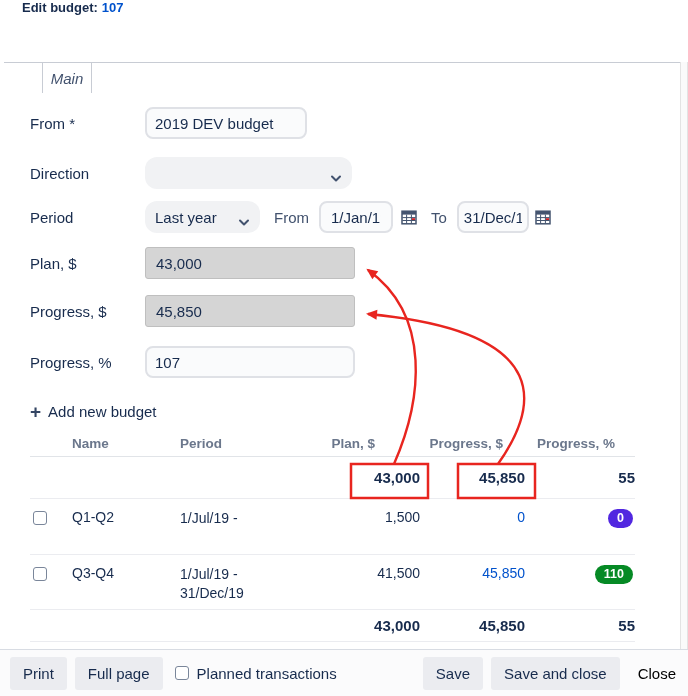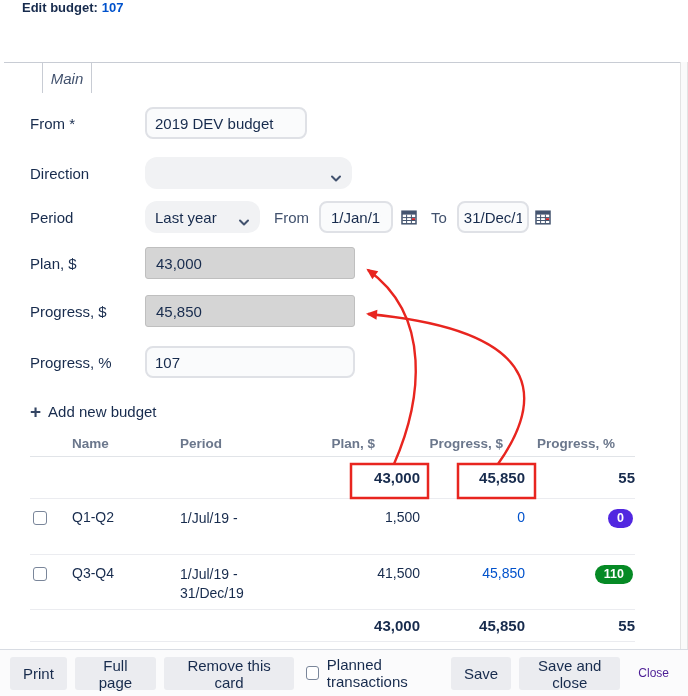--- a/index.html
+++ b/index.html
@@ -82,21 +82,21 @@
     display:flex; align-items:center; padding:0 8px 0 10px;
   }
   .fbtn {
     height:33px; background:#ebecf0; border:none; border-radius:3px;
     font-family:"Liberation Sans", sans-serif; font-size:15px; color:#172b4d;
     padding:0 13px; margin-right:8px; cursor:pointer;
   }
   .fcheck { display:flex; align-items:center; margin-left:4px; font-size:15px; color:#172b4d; }
   .fcheck .cbx { margin:0 8px 0 0; }
   .fright { margin-left:auto; display:flex; align-items:center; }
-  .close-link { color:#4c1d95; font-size:12px; margin:0 11px 0 10px; cursor:pointer; text-decoration:none; }
+  .close-link { color:#000000; font-size:15px; margin:0 4px 0 10px; cursor:pointer; text-decoration:none; }
 
   
   .overlay { position:absolute; top:0; left:0; width:688px; height:696px; pointer-events:none; z-index:5; }
 
   
   .scroll-strip {
     position:absolute; left:680px; top:62px; width:8px; height:587px;
     border-left:1px solid #e3e3e3; border-right:1px solid #e3e3e3; background:#fafafa;
   }
 </style>
@@ -244,21 +244,20 @@
     <div class="num">45,850</div>
     <div class="num">55</div>
   </div>
 </div>
 
 <div class="scroll-strip"></div>
 
 <div class="footer">
   <button class="fbtn">Print</button>
   <button class="fbtn">Full page</button>
-  <button class="fbtn">Remove this card</button>
   <label class="fcheck">
     <input type="checkbox" class="cbx" style="">
     <span>Planned transactions</span>
   </label>
   <div class="fright">
     <button class="fbtn">Save</button>
     <button class="fbtn">Save and close</button>
     <a class="close-link">Close</a>
   </div>
 </div>

